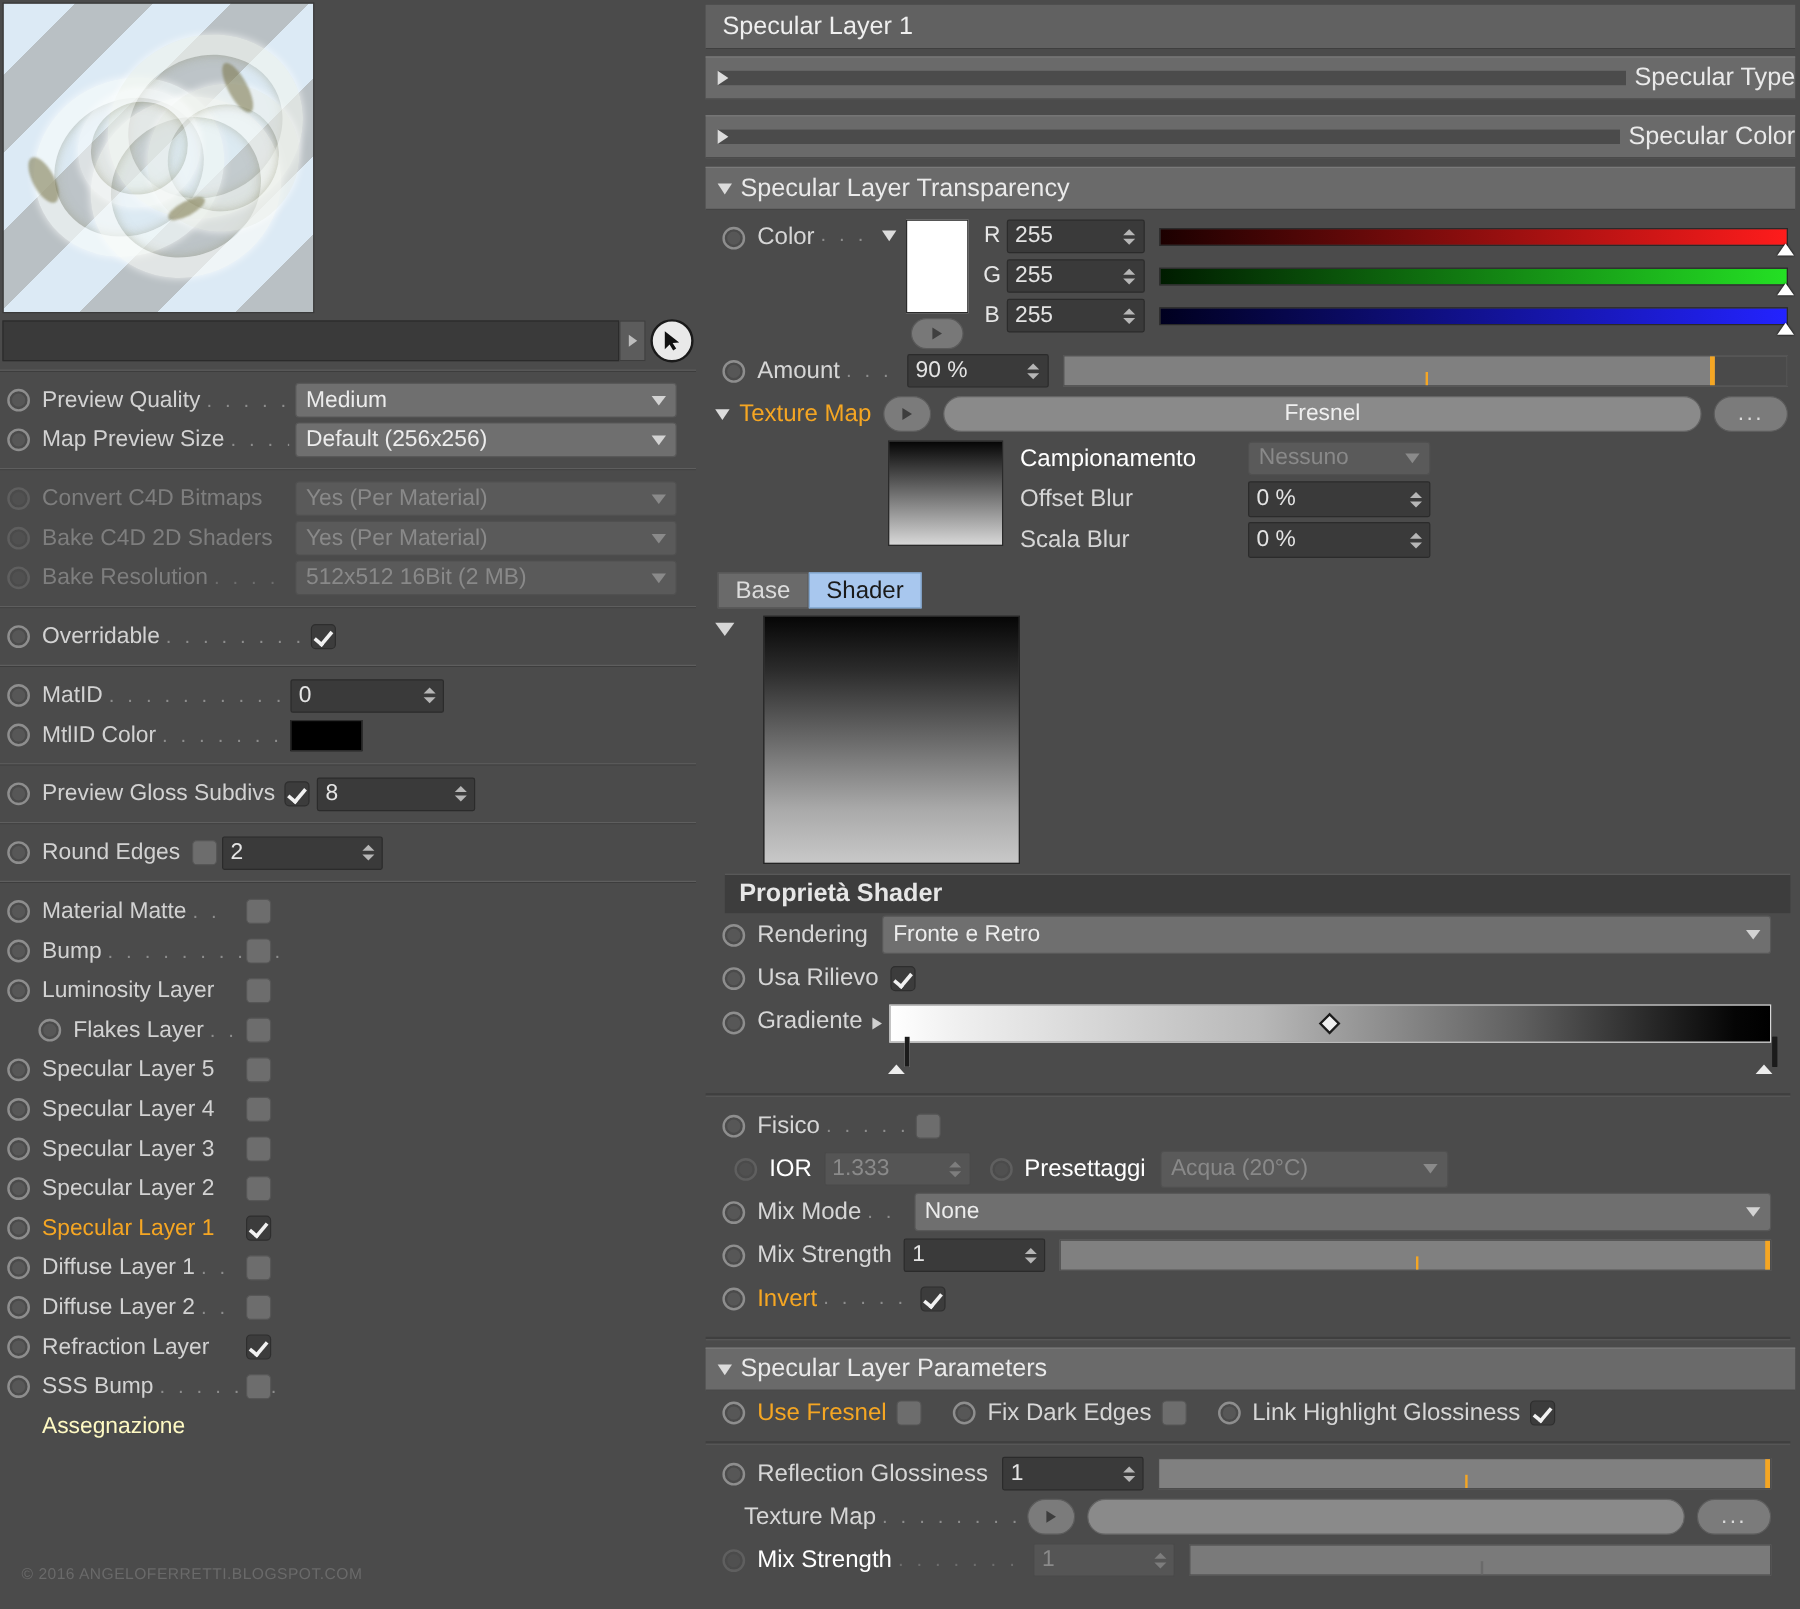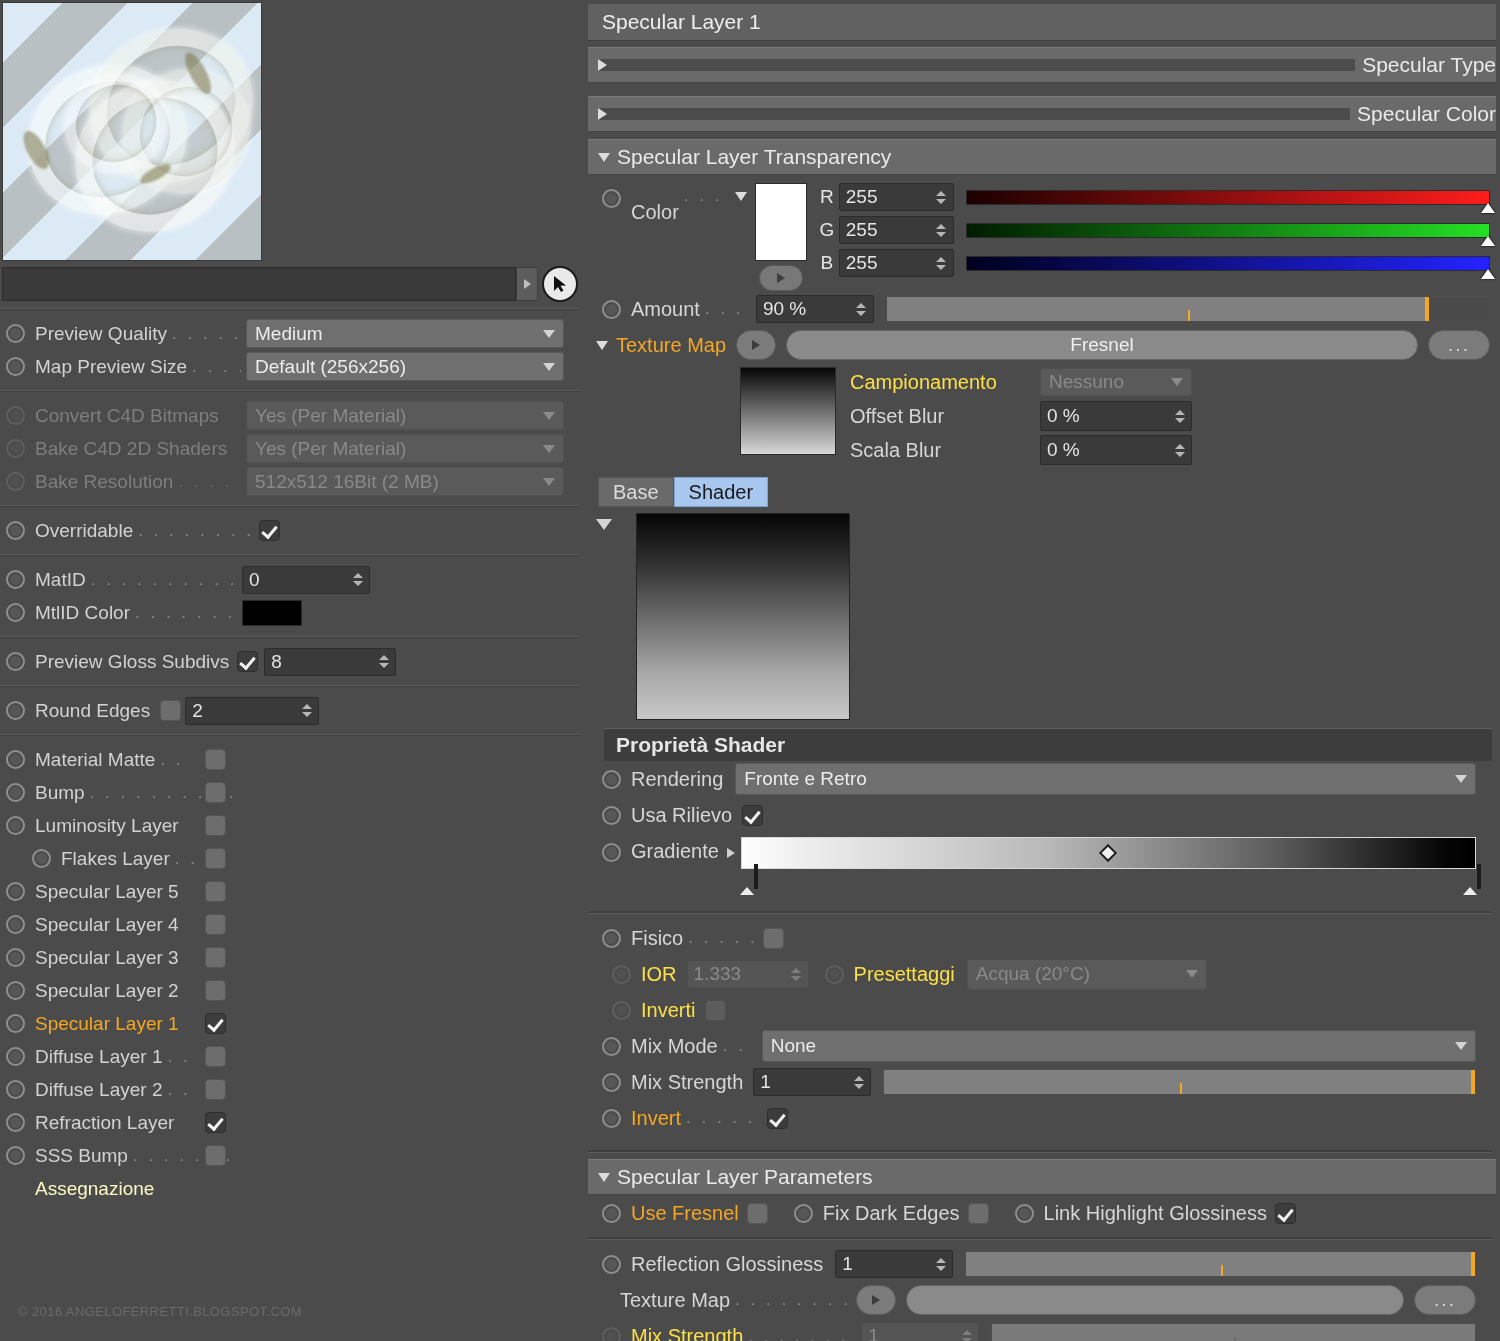--- a/index.html
+++ b/index.html
@@ -133,21 +133,21 @@
   }
   .grouphdr.collapsed{margin-top:6px;}
   .tri{width:0;height:0;margin-right:7px;}
   .tri.right{border-left:9px solid #dcdcdc;border-top:6px solid transparent;border-bottom:6px solid transparent;}
   .tri.down{border-top:9px solid #dcdcdc;border-left:6px solid transparent;border-right:6px solid transparent;}
   .gap{height:7px;}
   .sep{height:2px;background:#3f3f3f;border-bottom:1px solid #5d5d5d;margin:6px 8px 6px 8px;}
 
   .rrow{display:flex;align-items:center;padding:0 10px 0 22px;min-height:36px;}
   .rlabel{color:#d6d6d6;font-size:20px;white-space:nowrap;}
-  .rlabel.dim{color:#fde047;}
+  .rlabel.dim{color:#ffffff;}
   .rlabel.hl{color:#f5a623;}
 
   .colorswatch{width:52px;height:78px;background:#fff;border:1px solid #2b2b2b;box-sizing:border-box;}
   .rgbrow{display:flex;align-items:center;margin-bottom:5px;}
   .rgbletter{width:24px;text-align:center;color:#e6e6e6;font-size:19px;}
   .rgbnum{width:115px;}
   .rgbbar{height:15px;flex:1;position:relative;border:1px solid #2a2a2a;box-sizing:border-box;}
   .rgbbar.r{background:linear-gradient(to right,#1c0000,#ff1c1c);}
   .rgbbar.g{background:linear-gradient(to right,#001c00,#24e024);}
   .rgbbar.b{background:linear-gradient(to right,#00001f,#2323ff);}
@@ -490,21 +490,21 @@
 
     <div class="gap"></div>
 
     <div class="grouphdr">
       <span class="tri down"></span>
       <span>Specular Layer Transparency</span>
     </div>
 
     <div class="rrow" style="align-items:flex-start;padding-top:8px;">
       <div class="radio" style="margin-top:6px;"></div>
-      <span class="rlabel" style="margin-top:18px;">Color</span>
+      <span class="rlabel" style="margin-top:3px;">Color</span>
       <span class="dots" style="flex:0 0 46px;margin-top:3px;">. . . .</span>
       <span class="tri down" style="margin-top:9px;margin-right:8px;"></span>
 
       <div style="display:flex;flex-direction:column;align-items:center;margin-right:8px;">
         <div class="colorswatch"></div>
         <div class="expandbtn" style="margin-top:4px;"></div>
       </div>
 
       <div style="flex:1;">
         <div class="rgbrow">
@@ -675,26 +675,20 @@
           </span>
       </div>
       <div class="radio dim"></div>
       <span class="rlabel dim" style="margin-right:12px;">Presettaggi</span>
       <div class="combo dim" style="width:240px;height:31px;">
         <span class="cv">Acqua (20°C)</span>
       </div>
       <div style="flex:1;"></div>
     </div>
 
-    <div class="rrow" style="padding-left:32px;">
-      <div class="radio dim"></div>
-      <span class="rlabel dim" style="margin-right:10px;">Inverti</span>
-      <div class="chk dim"></div>
-      <div style="flex:1;"></div>
-    </div>
 
     <div class="rrow">
       <div class="radio"></div>
       <span class="rlabel">Mix Mode</span>
       <span class="dots" style="flex:0 0 34px;">. .</span>
       <div class="combo" style="flex:1;margin-right:14px;height:32px;">
         <span class="cv">None</span>
       </div>
     </div>
 

